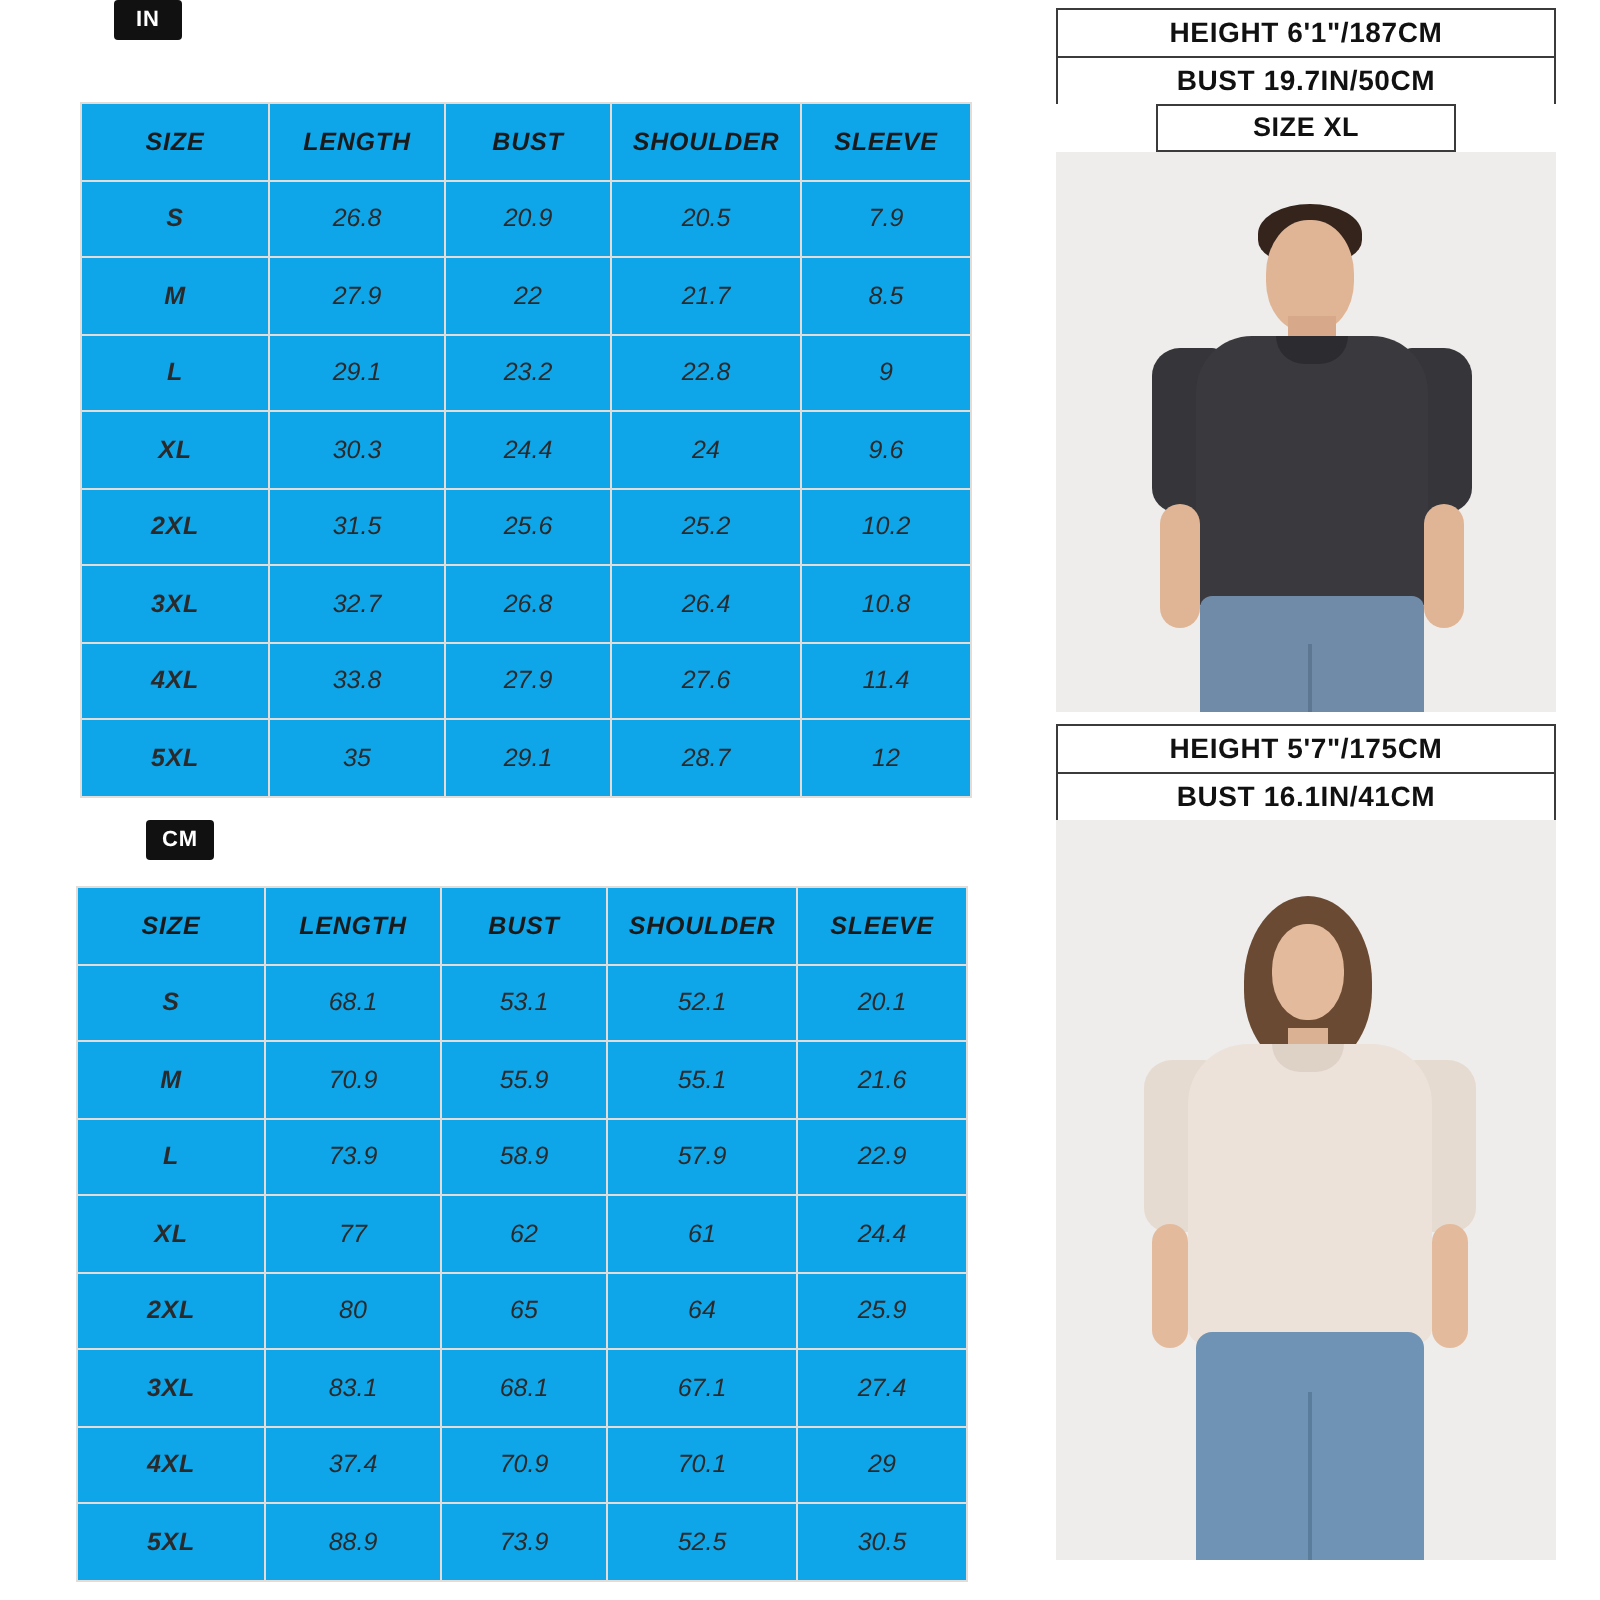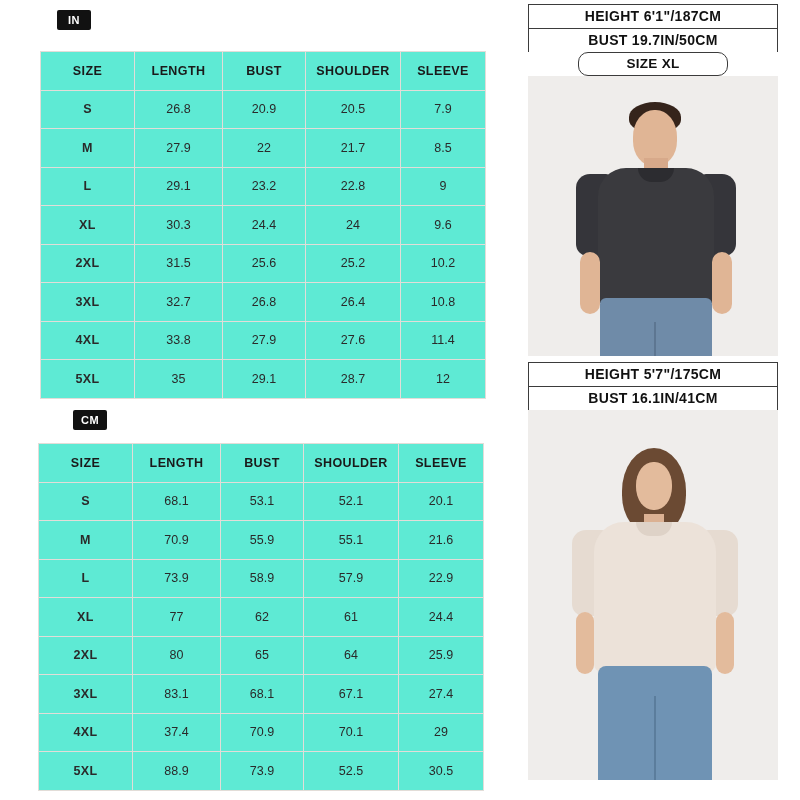--- a/index.html
+++ b/index.html
@@ -35,22 +35,23 @@
     width: 34px;
     height: 20px;
     border-radius: 2px;
   }
 
   .table-wrap { background: #f7f5f3; }
 
   table.size-table {
     border-collapse: collapse;
     width: 100%;
-    background: #5eead4;
+    background: #0ea5e9;
     table-layout: fixed;
+    font-style: italic;
   }
   table.size-table th,
   table.size-table td {
     border: 1px solid #e2ddd8;
     text-align: center;
     font-size: 12.5px;
     color: #2a2a2a;
     height: 38.5px;
     padding: 0;
   }
@@ -67,21 +68,21 @@
   table.size-table tr td { font-weight: normal; }
   table.size-table tr td.size-cell { font-weight: bold; }
 
   
   col.c-size { width: 94px; }
   col.c-len  { width: 88px; }
   col.c-bust { width: 83px; }
   col.c-sho  { width: 95px; }
   col.c-slv  { width: 85px; }
 
-  .badge-row-in { position: absolute; left: 57px; top: 10px; }
+  .badge-row-in { position: absolute; left: 57px; top: 0; }
   .table-in     { position: absolute; left: 40px; top: 51px; width: 445px; }
   .badge-row-cm { position: absolute; left: 38px; top: 410px; padding-left: 35px; }
   .table-cm     { position: absolute; left: 38px; top: 443px; width: 445px; }
 
   
   .right-col {
     position: absolute;
     left: 510px; top: 0;
     width: 290px; height: 800px;
   }
@@ -101,21 +102,21 @@
     text-align: center;
     font-size: 14px;
     font-weight: bold;
     color: #111111;
     letter-spacing: 0.3px;
     padding: 3px 2px 4px 2px;
     position: relative;
     z-index: 3;
     font-family: "Liberation Sans", sans-serif;
   }
-  .spec.last { border-bottom: 1px solid #3b3b3b; border-radius: 10px; }
+  .spec.last { border-bottom: 1px solid #3b3b3b; }
   .spec.size-line { font-size: 13.5px; width: 150px; margin: 0 auto; }
 
   .photo {
     position: relative;
     width: 250px;
     background: #f2f0ee;
     overflow: hidden;
   }
   .photo.top { height: 297px; }
   .photo.bot { height: 370px; }

